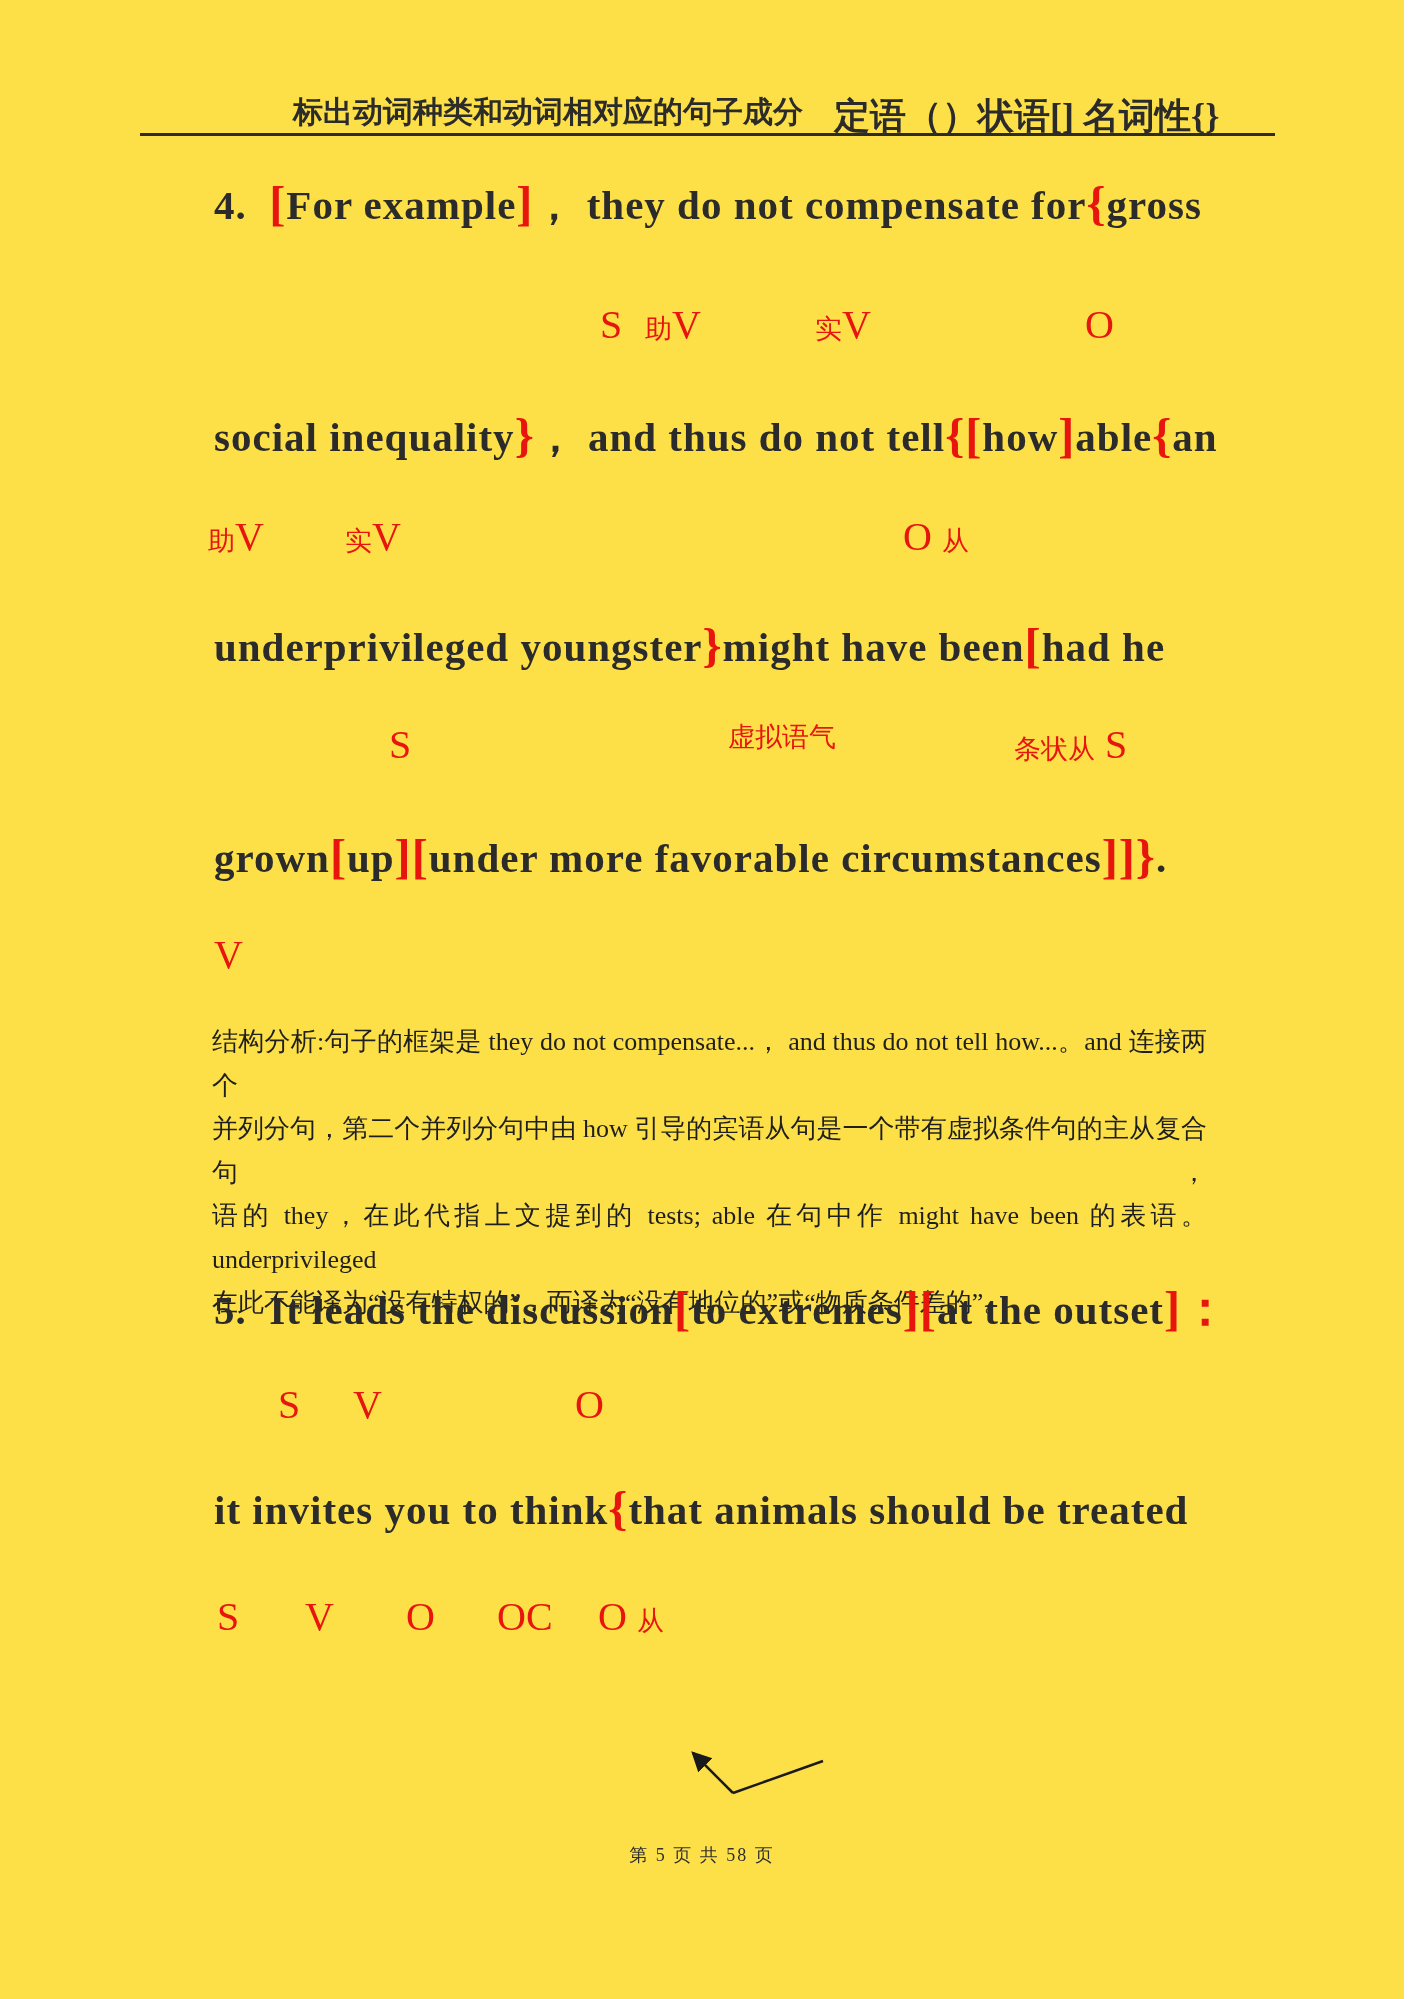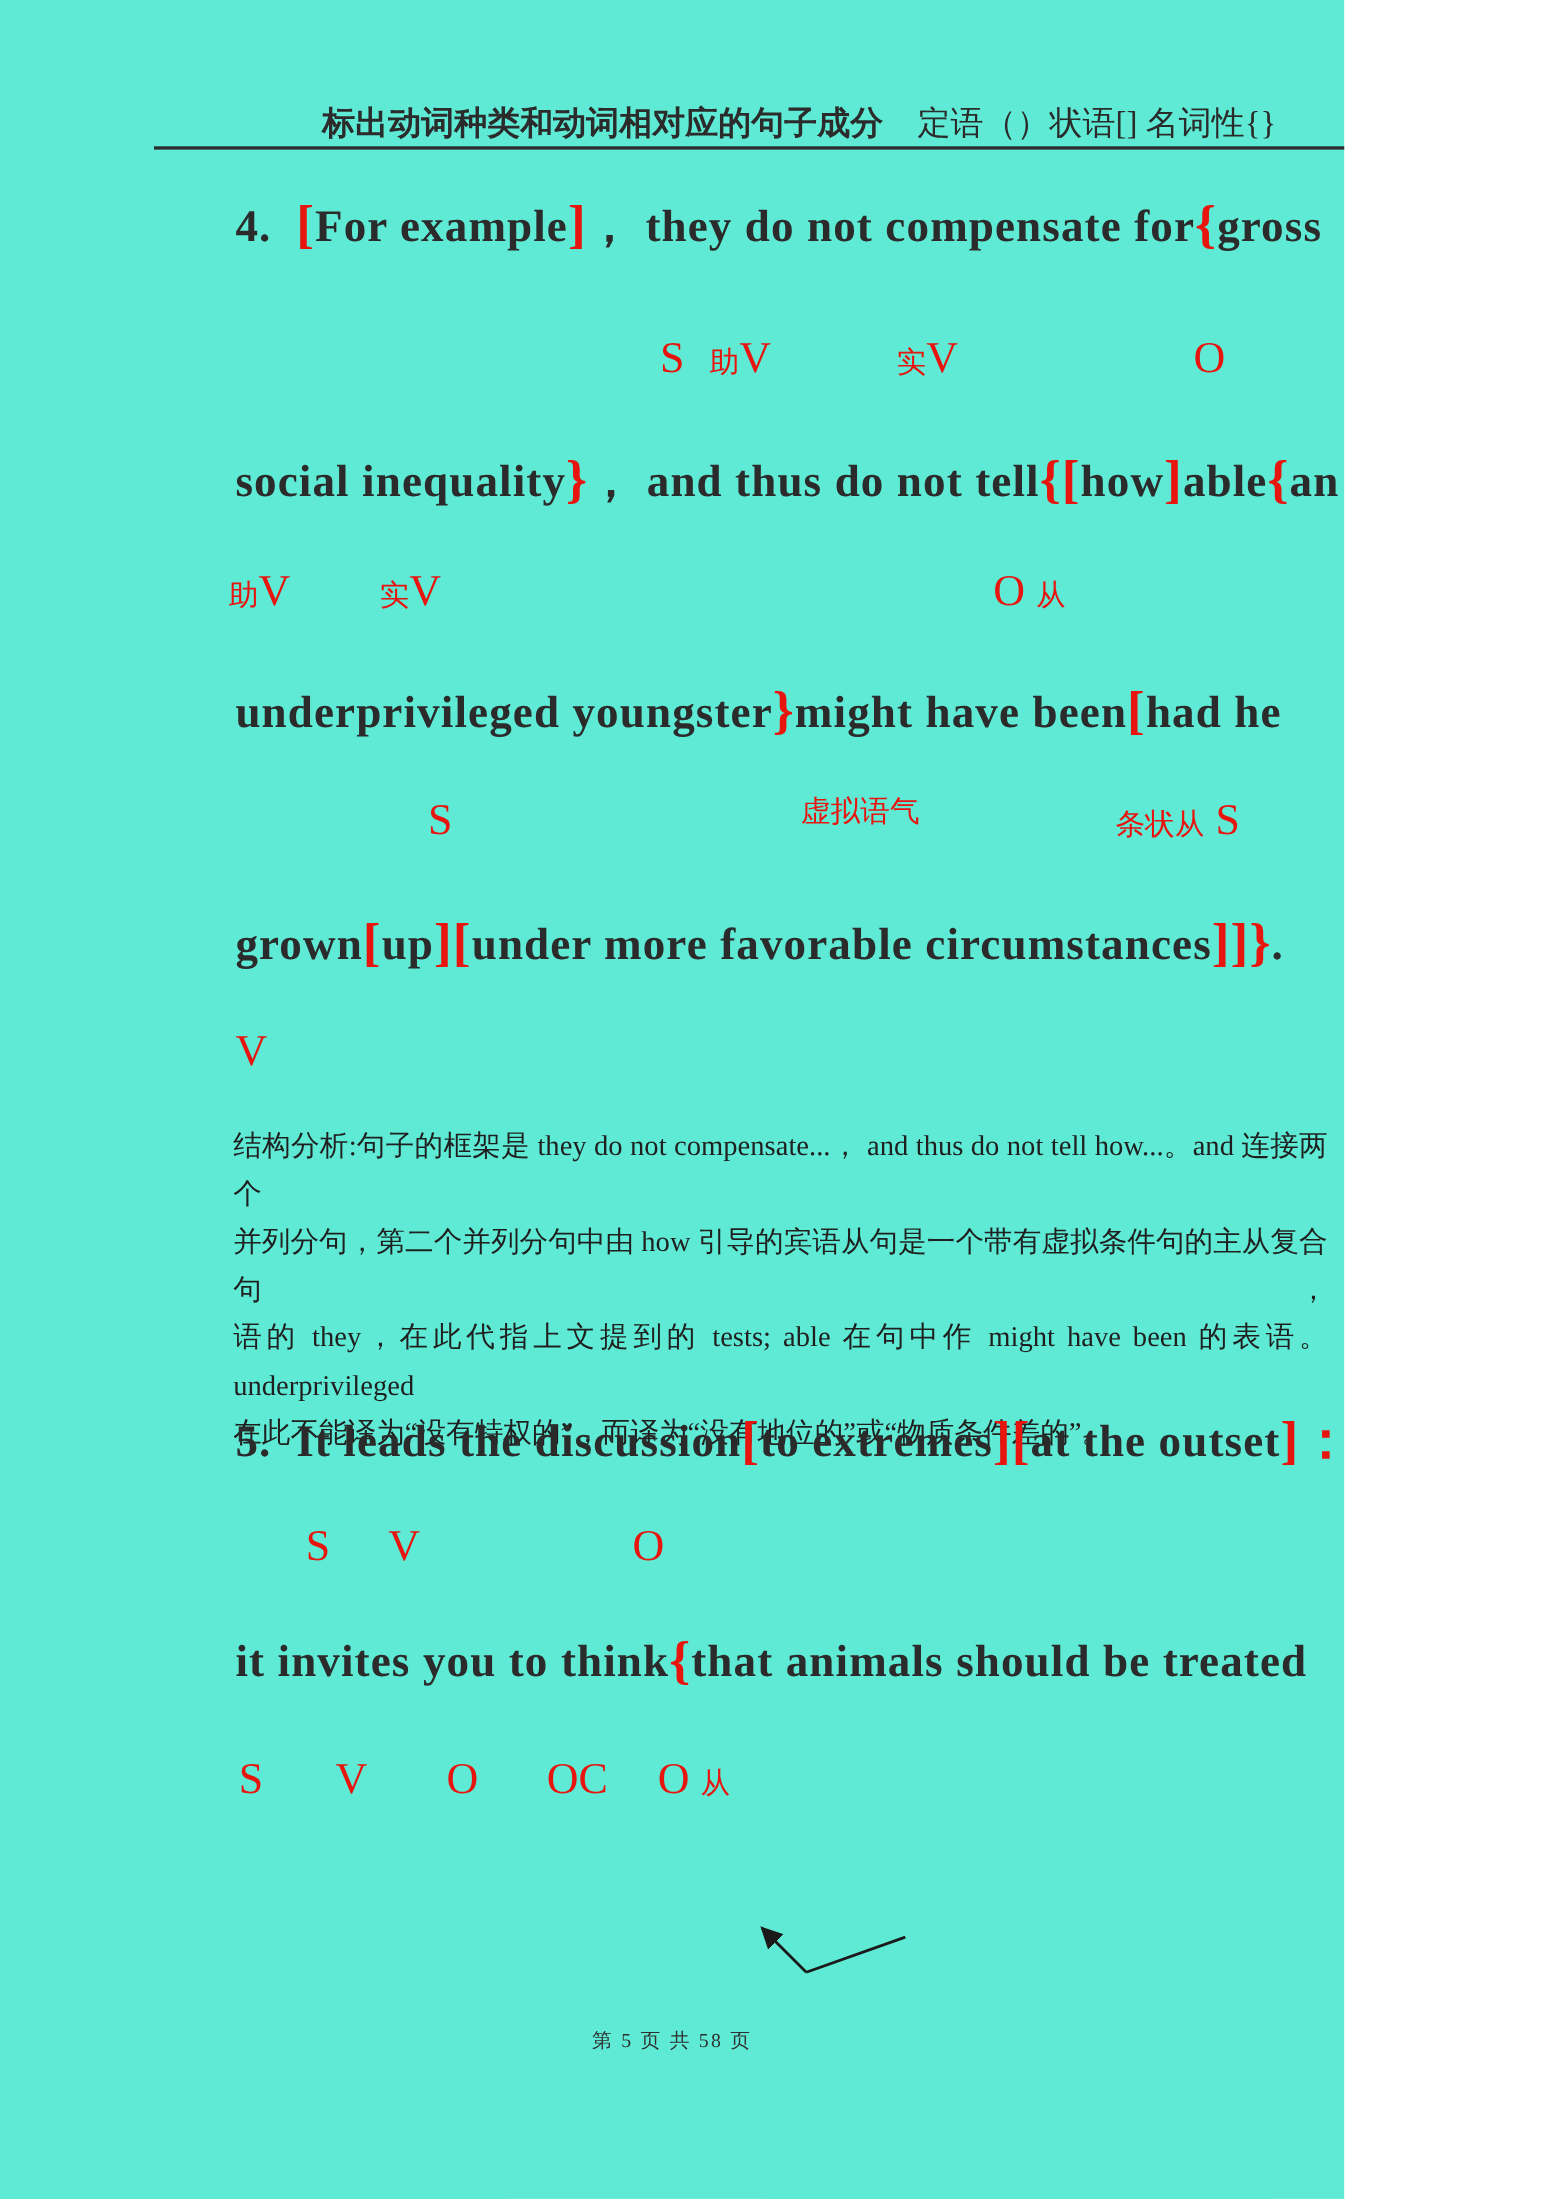--- a/index.html
+++ b/index.html
@@ -1,22 +1,22 @@
 <!DOCTYPE html>
 <html><head>
 <meta charset="utf-8">
 <style>
   html,body{margin:0;padding:0;background:#ffffff;}
   .page{
-    position:relative;width:1222px;height:1999px;background:#5eead4;overflow:hidden;
+    position:relative;width:1404px;height:1999px;background:#fde047;overflow:hidden;
     font-family:"Liberation Serif","DejaVu Serif",serif;color:var(--ink,#2b2b2b);
   }
   
   .hdr-left{position:absolute;left:293px;top:92px;font-size:30px;font-weight:bold;white-space:nowrap;}
-  .hdr-right{position:absolute;left:834px;top:92px;font-size:30px;font-weight:normal;white-space:nowrap;}
+  .hdr-right{position:absolute;left:834px;top:92px;font-size:36px;font-weight:bold;white-space:nowrap;}
   .hdr-rule{position:absolute;left:140px;top:133px;width:1135px;height:3px;background:#2c2c2c;}
   
   .sline{
     position:absolute;left:214px;white-space:nowrap;font-weight:bold;font-size:41px;
     line-height:1.2;letter-spacing:1px;color:var(--ink,#2b2b2b);
   }
   .sline .red{color:var(--red,#e8150f);font-size:1.18em;line-height:0;position:relative;top:1px;}
   
   .ann{position:absolute;left:0;top:0;width:100%;height:56px;color:var(--red,#e8150f);}
   .ann .item{position:absolute;top:0;white-space:pre;line-height:1.2;}

